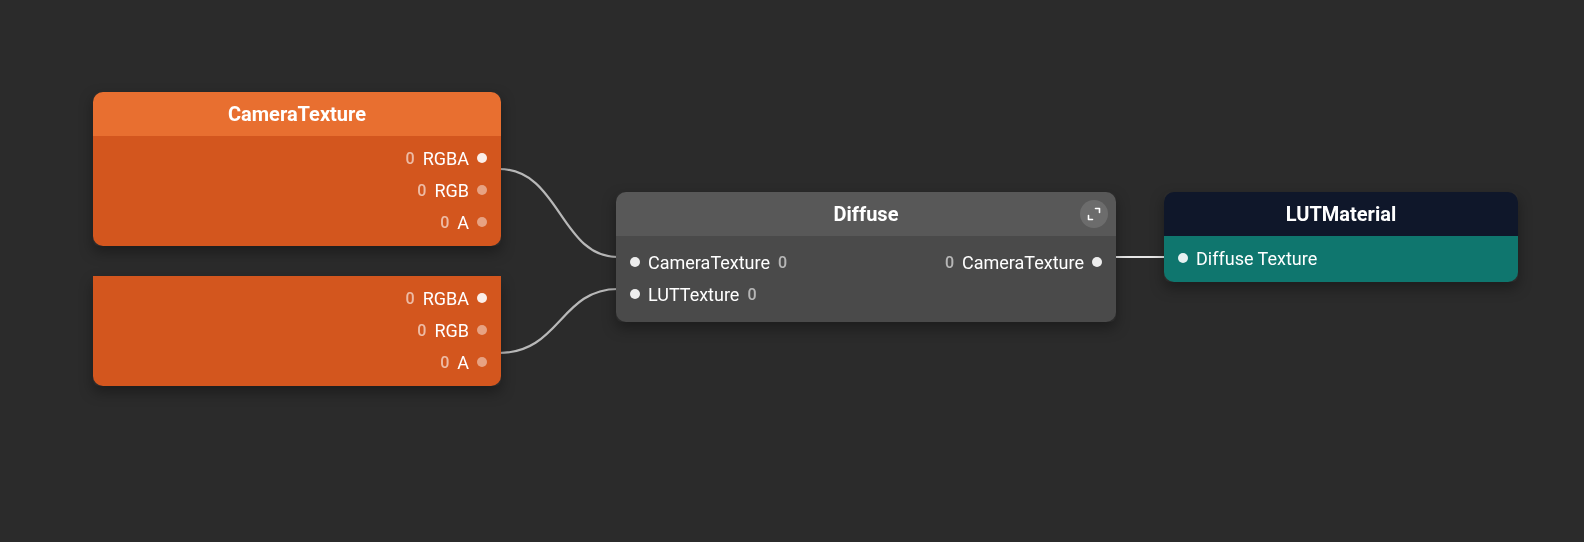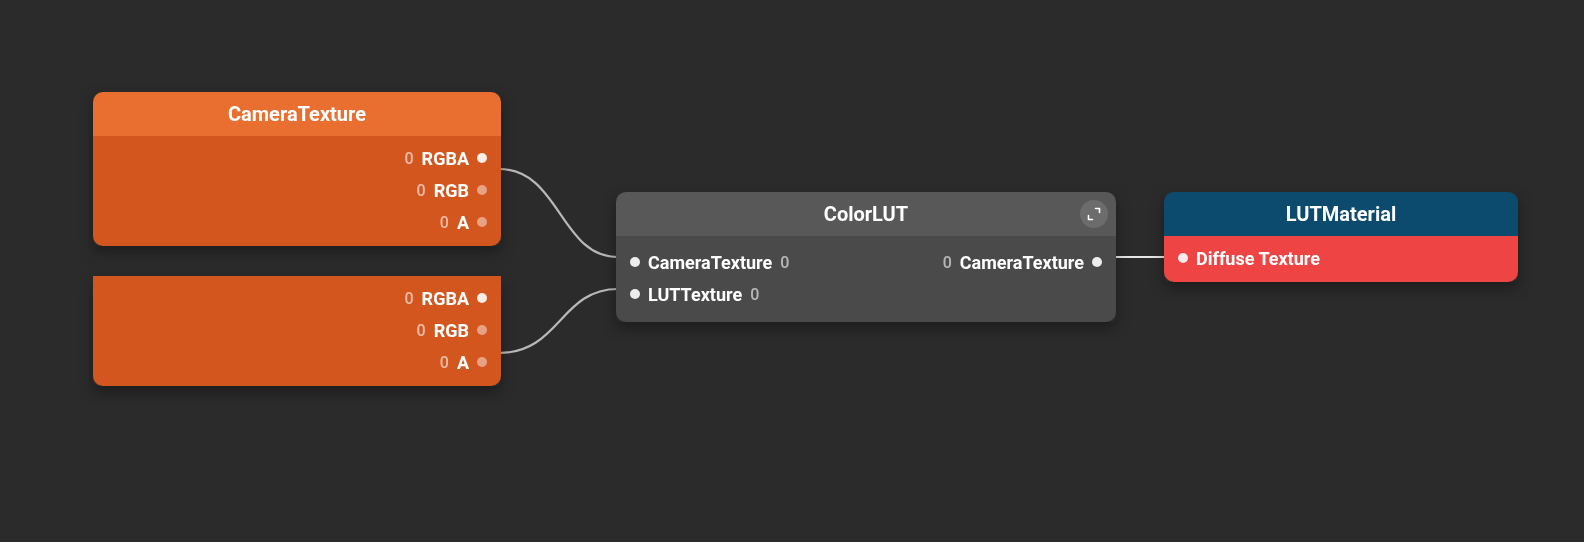--- a/index.html
+++ b/index.html
@@ -60,36 +60,36 @@
     display: flex;
     align-items: center;
     height: 32px;
     position: relative;
     padding: 0 14px;
     gap: 8px;
     font-size: 18px;
   }
   .port-row.right { justify-content: flex-end; }
   .port-row.left  { justify-content: flex-start; }
-  .port-label { font-weight: 700; color: #fff; }
+  .port-label { font-weight: 400; color: #fff; }
   .port-zero  { opacity: 0.6; font-size: 16px; font-weight: 500; }
   .port-dot {
     width: 10px; height: 10px; border-radius: 5px;
     background: #fff;
     opacity: 0.9;
     flex: 0 0 auto;
   }
   .port-dot.muted { opacity: 0.45; }
   
   .orange .node-header { background: #e86f30; }
   .orange .node-body   { background: #d3561e; }
   .gray   .node-header { background: #585858; }
   .gray   .node-body   { background: #4a4a4a; }
-  .blue   .node-header { background: #0c4a6e; align-items: center; }
-  .blue   .node-body   { background: #ef4444; }
+  .blue   .node-header { background: #0f172a; align-items: center; }
+  .blue   .node-body   { background: #0f766e; }
 
   
   .split-row {
     display: flex;
     justify-content: space-between;
     align-items: flex-start;
     padding: 4px 0;
   }
   .col { display: flex; flex-direction: column; }
 
@@ -146,21 +146,21 @@
     <div class="port-row right">
       <span class="port-zero">0</span>
       <span class="port-label">A</span>
       <span class="port-dot muted"></span>
     </div>
   </div>
 </div>
 
 <div id="node-clut" class="node gray">
   <div class="node-header">
-    <span>ColorLUT</span>
+    <span>Diffuse</span>
     <span class="icon-btn">
       <svg width="14" height="14" viewBox="0 0 14 14" fill="none" stroke="#ffffff" stroke-width="1.6" stroke-linecap="round" stroke-linejoin="round">
         <polyline points="8.5,1.5 12.5,1.5 12.5,5.5"></polyline>
         <polyline points="5.5,12.5 1.5,12.5 1.5,8.5"></polyline>
       </svg>
     </span>
   </div>
   <div class="node-body">
     <div class="split-row">
       <div class="col">

